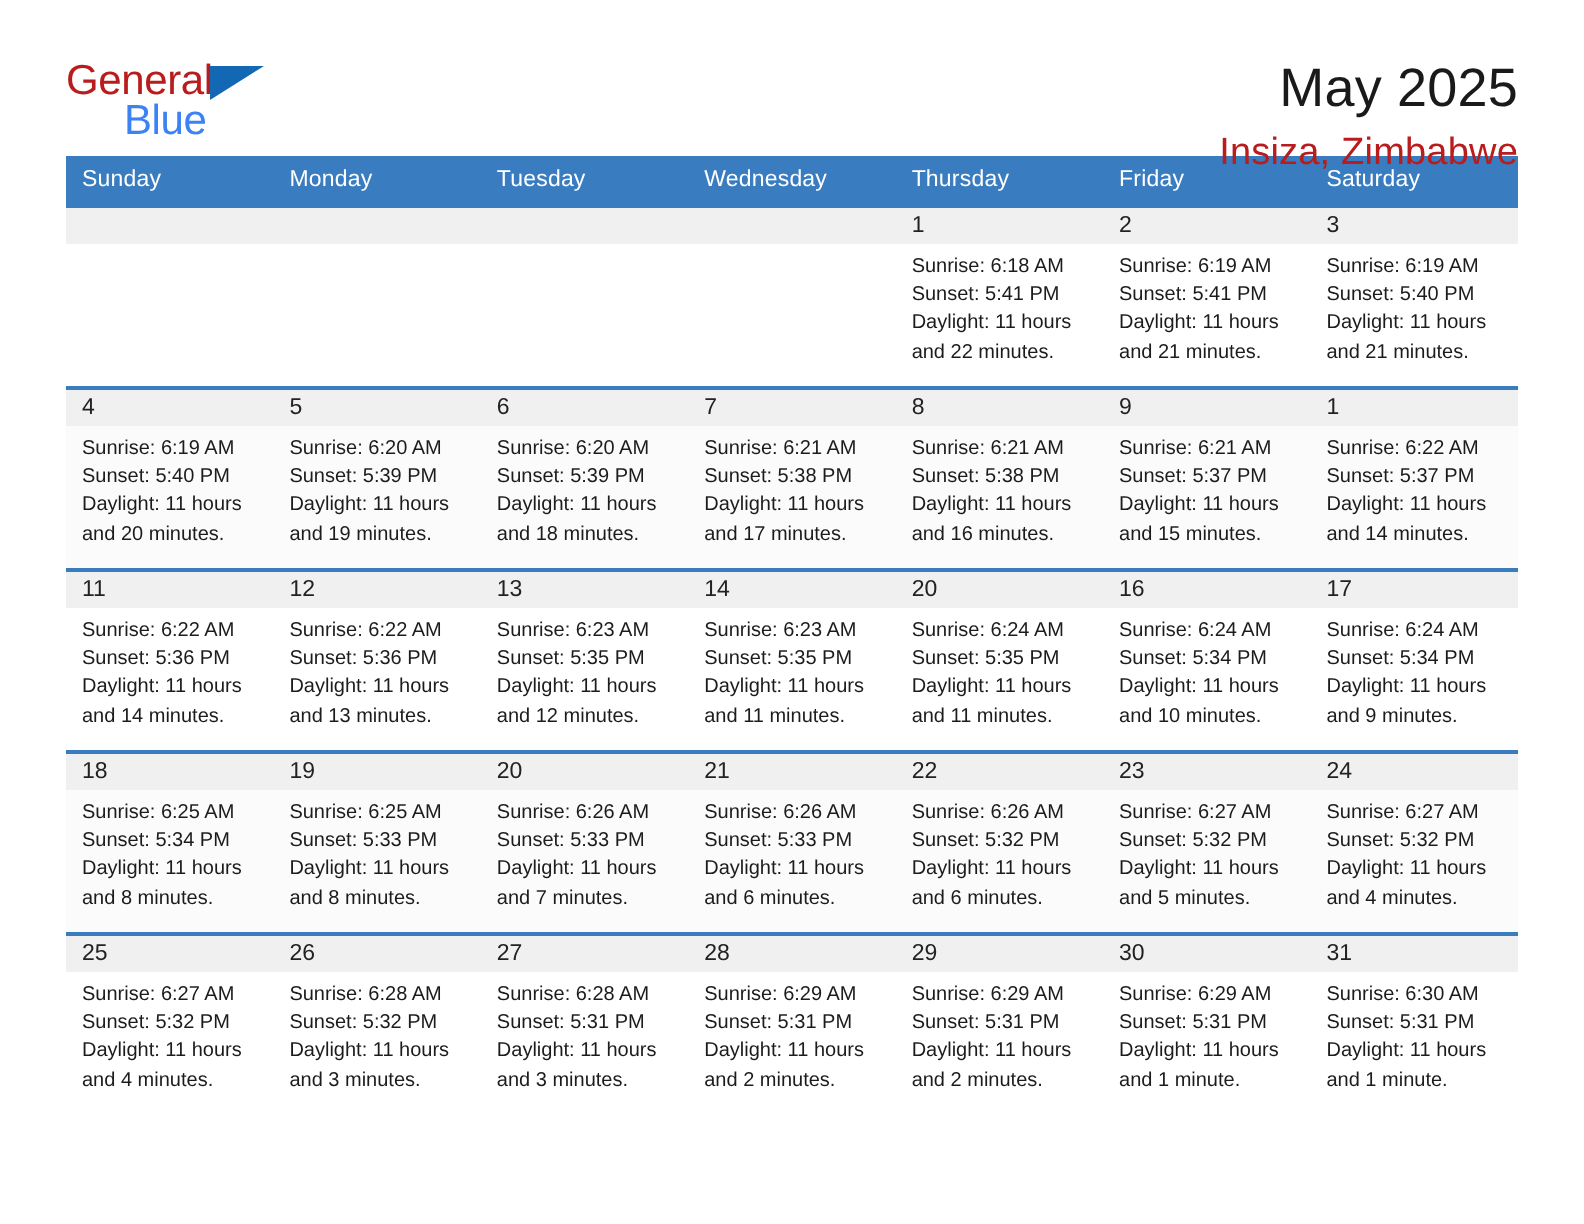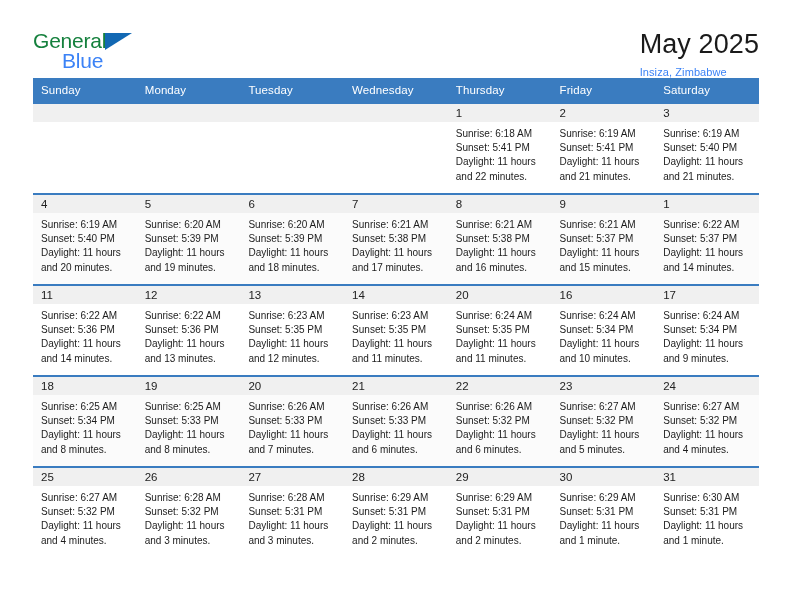--- a/index.html
+++ b/index.html
@@ -39,53 +39,54 @@
     height: 48px;
     line-height: 1;
     user-select: none;
   }
   .logo-general {
     position: absolute;
     left: 0;
     top: 2px;
     font-size: 21px;
     letter-spacing: -0.2px;
-    color: #15803d;
+    color: #b91c1c;
   }
   .logo-tri {
     position: absolute;
     left: 72px;
     top: 5px;
     width: 0;
     height: 0;
     border-left: 27px solid #1268b3;
     border-bottom: 17px solid transparent;
   }
   .logo-blue {
     position: absolute;
     left: 29px;
     top: 22px;
     font-size: 21px;
     letter-spacing: -0.2px;
     color: #3b82f6;
   }
 
   .title-block {
+    text-align: right;
     padding-top: 2px;
   }
   .month-title {
     font-size: 27px;
     font-weight: normal;
     color: #1a1a1a;
     line-height: 1.08;
     letter-spacing: 0.1px;
   }
   .location {
-    font-size: 11px;
-    color: #3b82f6;
+    font-size: 19px;
+    color: #b91c1c;
     margin-top: 7px;
     letter-spacing: 0.1px;
   }
 
   
   .calendar {
     margin-top: 6px;
     width: 726px;
     border-collapse: collapse;
     table-layout: fixed;

